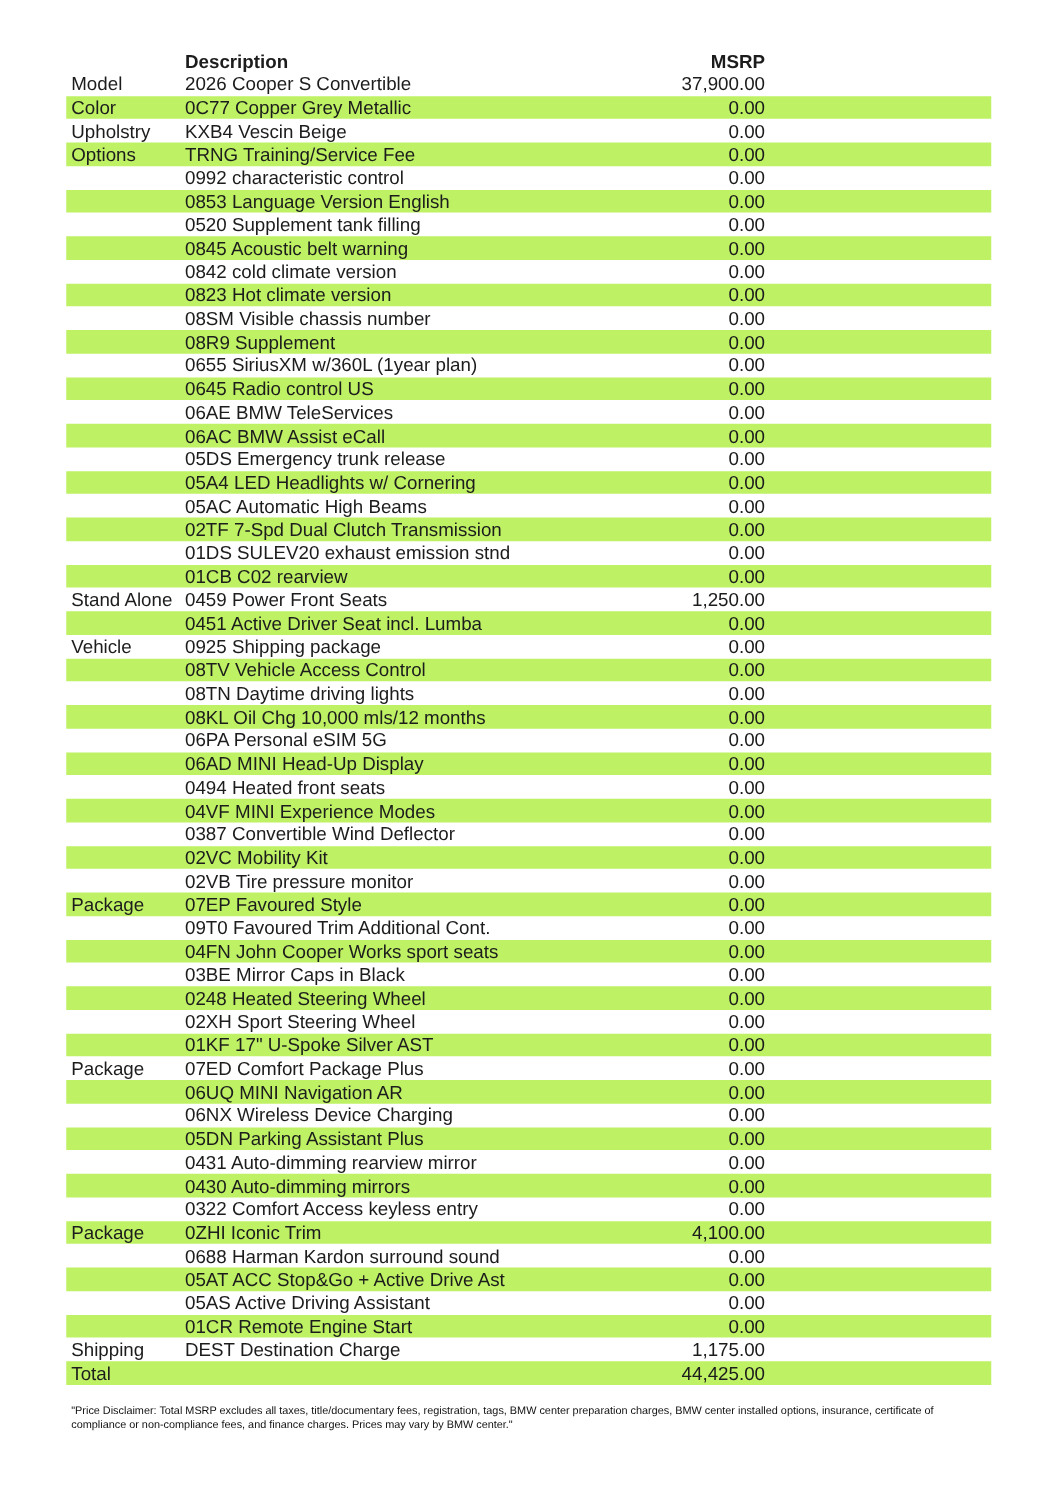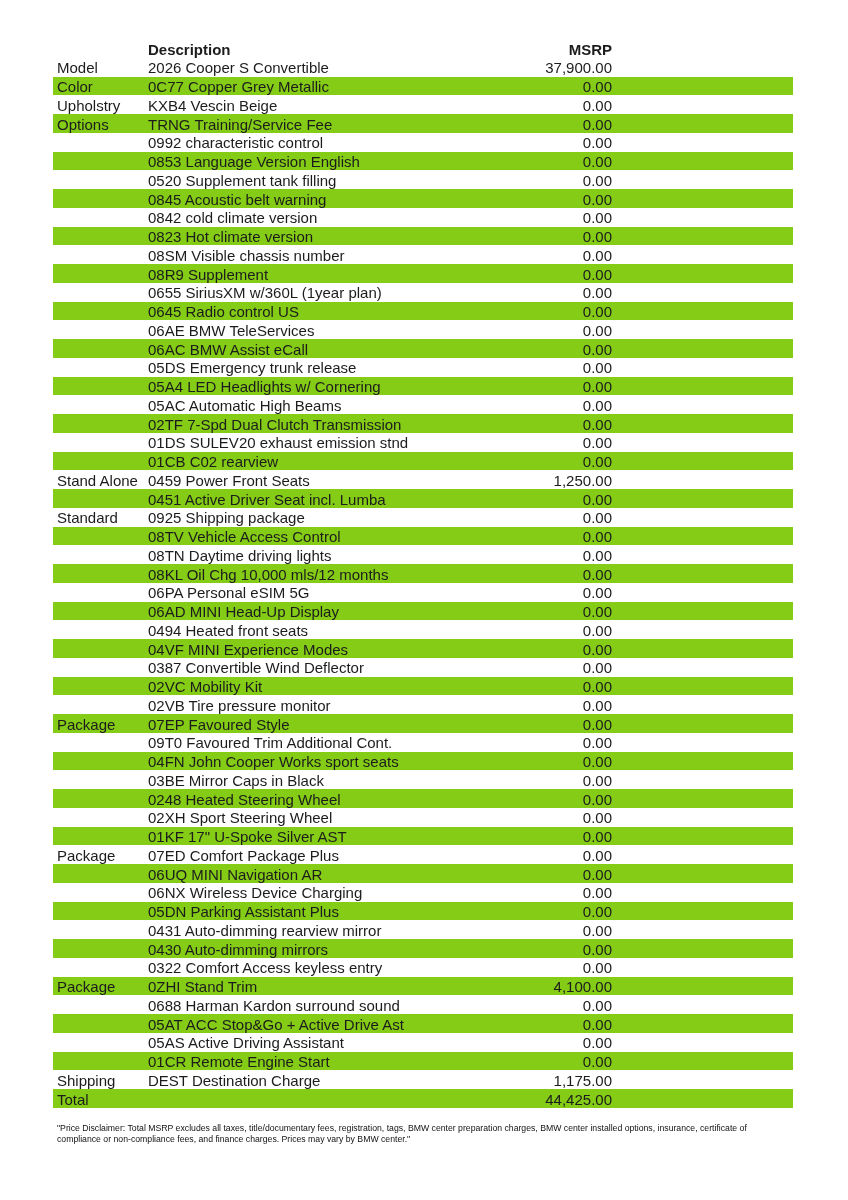--- a/index.html
+++ b/index.html
@@ -4,21 +4,21 @@
 <style>
   html,body{margin:0;padding:0;}
   body{
     width:848px;height:1200px;background:#ffffff;
     font-family:"Liberation Sans","DejaVu Sans",sans-serif;
     color:#1c1c1c;
   }
   .page{position:relative;width:848px;height:1200px;background:#ffffff;overflow:hidden;}
   .pricing-table{position:absolute;left:53px;top:39px;width:740px;}
   .row{display:flex;height:18.75px;align-items:flex-end;font-size:15px;line-height:18.75px;white-space:nowrap;}
-  .row.striped{background:#84cc16;}
+  .row.striped{background:#bef264;}
   .row > span{position:relative;top:1.5px;}
   .cell-cat{flex:none;width:91px;padding-left:4px;overflow:hidden;margin-top:19px;}
   .cell-desc{flex:1;overflow:hidden;}
   .cell-msrp{flex:none;width:120px;text-align:right;}
   .cell-spacer{flex:none;width:181px;}
   .header-row{font-weight:bold;}
   .disclaimer{
     position:absolute;left:57px;top:1123px;width:736px;
     font-size:8.7px;line-height:11.3px;color:#111111;
   }
@@ -198,21 +198,21 @@
     </div>
 
     <div class="row striped">
       <span class="cell-cat"></span>
       <span class="cell-desc">0451 Active Driver Seat incl. Lumba</span>
       <span class="cell-msrp">0.00</span>
       <span class="cell-spacer"></span>
     </div>
 
     <div class="row">
-      <span class="cell-cat">Standard</span>
+      <span class="cell-cat">Vehicle</span>
       <span class="cell-desc">0925 Shipping package</span>
       <span class="cell-msrp">0.00</span>
       <span class="cell-spacer"></span>
     </div>
 
     <div class="row striped">
       <span class="cell-cat"></span>
       <span class="cell-desc">08TV Vehicle Access Control</span>
       <span class="cell-msrp">0.00</span>
       <span class="cell-spacer"></span>
@@ -374,21 +374,21 @@
 
     <div class="row">
       <span class="cell-cat"></span>
       <span class="cell-desc">0322 Comfort Access keyless entry</span>
       <span class="cell-msrp">0.00</span>
       <span class="cell-spacer"></span>
     </div>
 
     <div class="row striped">
       <span class="cell-cat">Package</span>
-      <span class="cell-desc">0ZHI Stand Trim</span>
+      <span class="cell-desc">0ZHI Iconic Trim</span>
       <span class="cell-msrp">4,100.00</span>
       <span class="cell-spacer"></span>
     </div>
 
     <div class="row">
       <span class="cell-cat"></span>
       <span class="cell-desc">0688 Harman Kardon surround sound</span>
       <span class="cell-msrp">0.00</span>
       <span class="cell-spacer"></span>
     </div>

